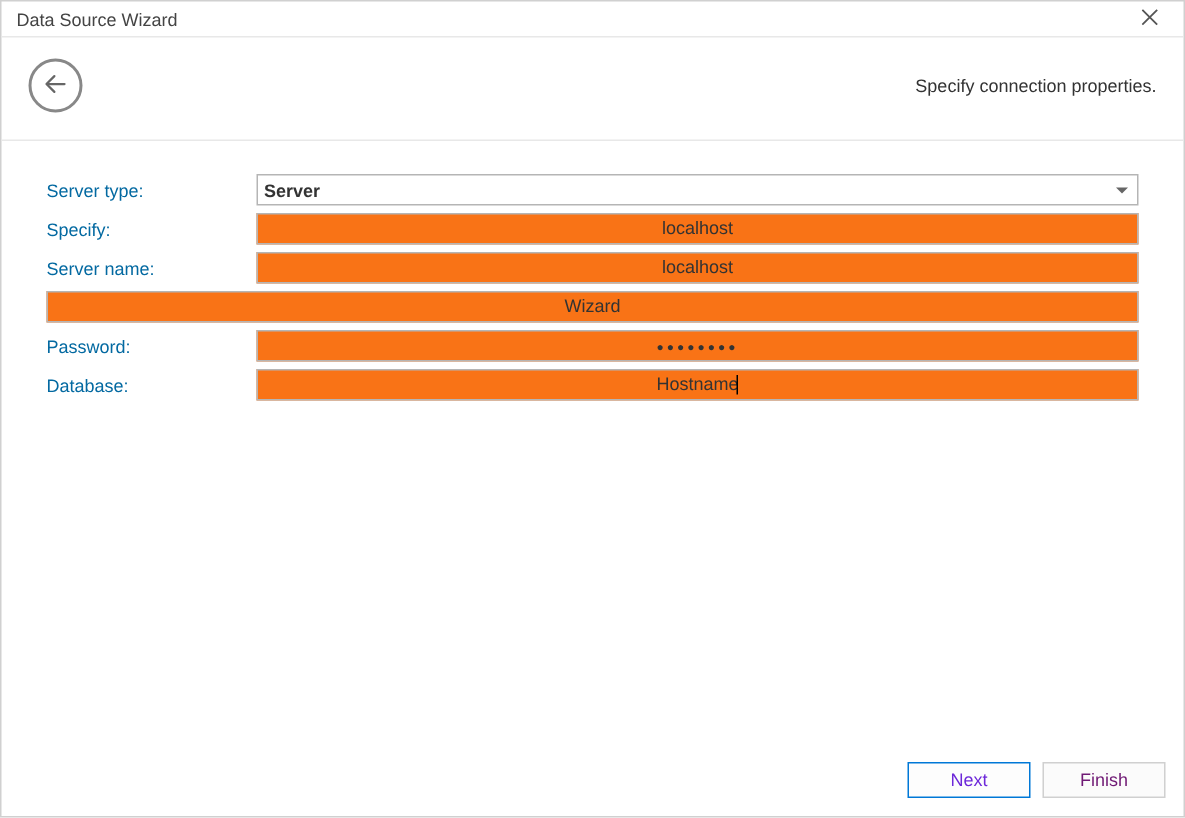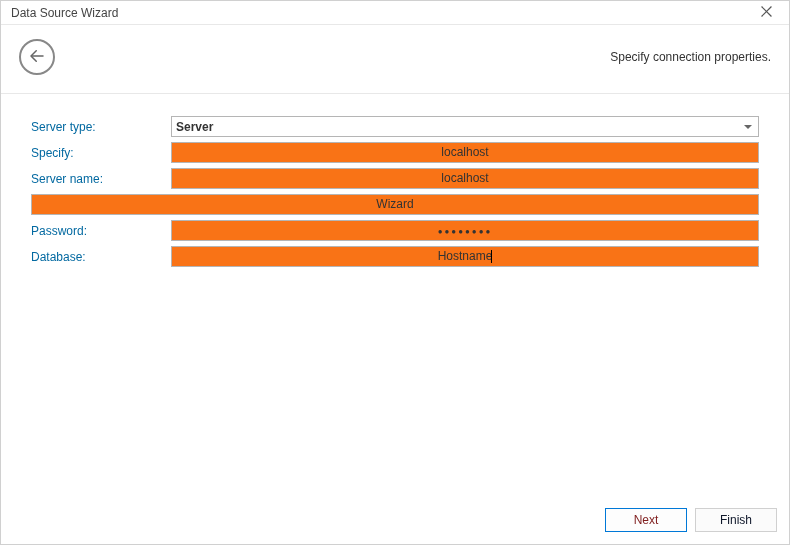--- a/index.html
+++ b/index.html
@@ -152,27 +152,27 @@
       gap: 8px;
     }
     .btn {
       width: 82px;
       height: 24px;
       font-family: inherit;
       font-size: 12px;
       border: 1px solid #a8a8a8;
       background: #fdfdfd;
       cursor: pointer;
-      color: #7f1d1d;
+      color: #6d28d9;
     }
     .btn.primary {
       border: 1px solid #0078d7;
     }
     .btn.disabled {
-      color: #0f172a;
+      color: #701a75;
       border-color: #d0d0d0;
       cursor: default;
       background: #fbfbfb;
       text-align: center;
     }
   </style>
 </head>
 <body>
 
 <div class="titlebar">

